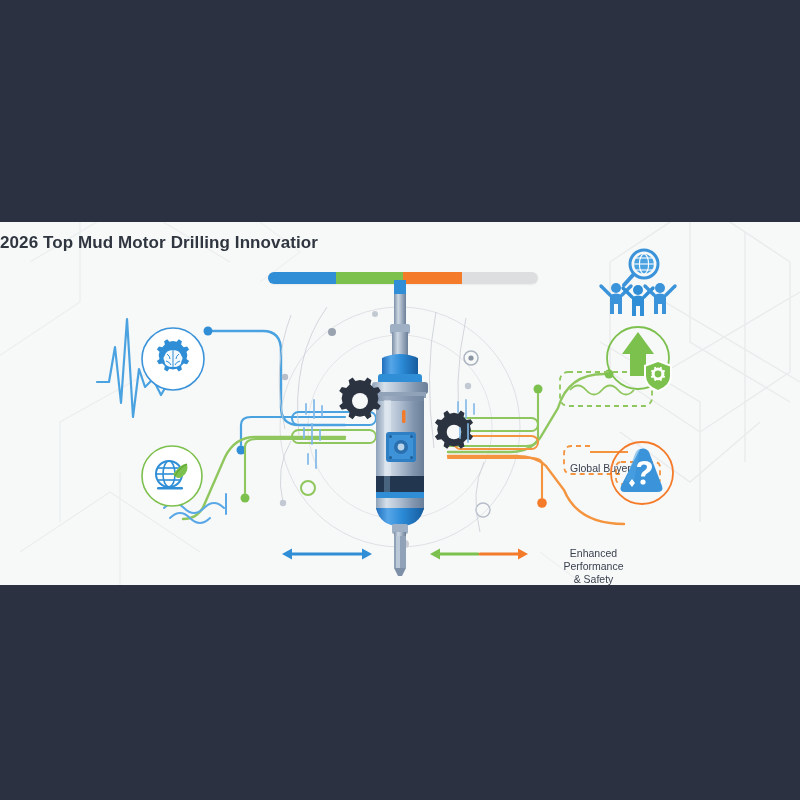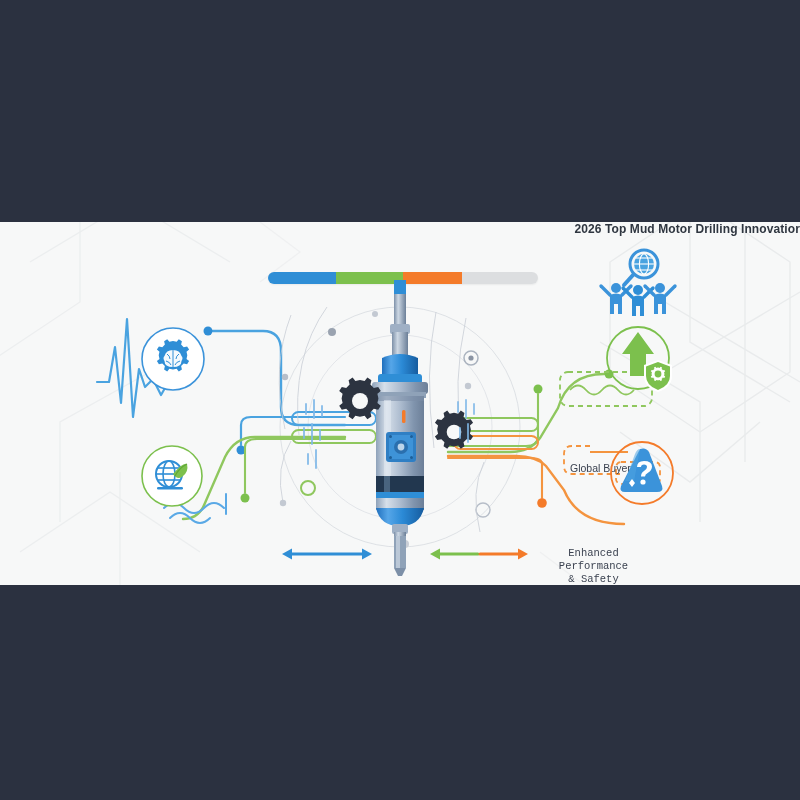--- a/index.html
+++ b/index.html
@@ -14,41 +14,41 @@
   
   .panel{
     position:absolute;left:0;top:222px;width:800px;height:363px;
     background:#f7f8f8;
     overflow:hidden;
   }
   .panel-bg{position:absolute;inset:0;}
 
   
   .title{
-    position:absolute;left:0;top:0;width:800px;
-    text-align:right;
-    font-size:12px;font-weight:bold;letter-spacing:.1px;
+    position:absolute;left:0;top:11px;width:800px;
+    text-align:left;
+    font-size:17px;font-weight:bold;letter-spacing:.1px;
     color:#2f3640;
     white-space:nowrap;
   }
   .progress{
     position:absolute;left:268px;top:50px;width:270px;height:12px;
     border-radius:6px;overflow:hidden;display:flex;
     box-shadow:0 1px 2px rgba(0,0,0,.06);
   }
   .progress span{display:block;height:100%;}
 
   
   .nodelabel{
     position:absolute;
     font-size:10.5px;line-height:13px;color:#3b4250;
     text-align:center;white-space:pre-line;
   }
   .nl-global{left:548px;top:240px;width:110px;text-align:center;}
-  .nl-perf{left:541px;top:325px;width:105px;font-family:Liberation Mono, monospace;}
+  .nl-perf{left:541px;top:325px;width:105px;}
 
   svg{display:block;overflow:visible;}
   .abs{position:absolute;}
 </style>
 </head>
 <body>
 
 <div id="stage">
 
   <div class="panel">

